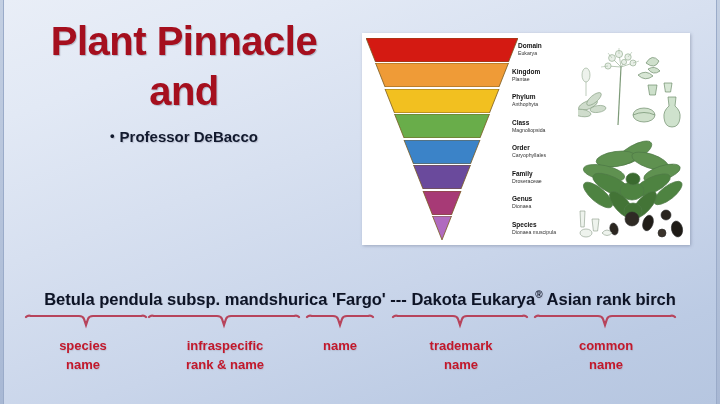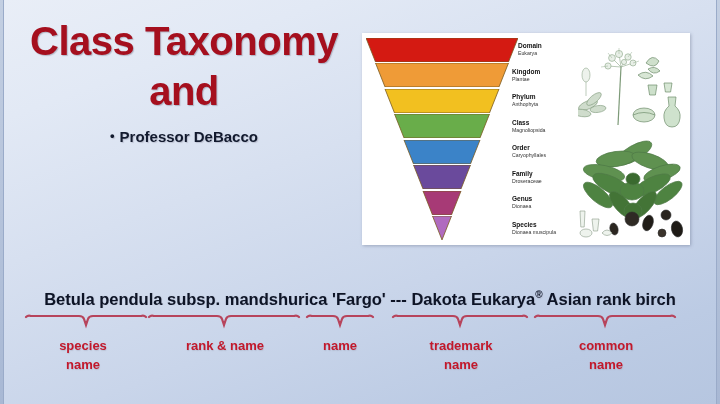--- a/index.html
+++ b/index.html
@@ -185,21 +185,21 @@
 </style>
 </head>
 <body>
 
 <div id="slide">
 
   <div id="edge-left"></div>
   <div id="edge-right"></div>
 
   <div id="title-block">
-    <div class="title-line">Class Taxonomy</div>
+    <div class="title-line">Plant Pinnacle</div>
     <div class="title-line">and</div>
 
     <div id="subtitle-row">
       <span id="subtitle-bullet">•</span><span>Professor DeBacco</span>
     </div>
   </div>
 
   <div id="image-panel">
 
     <div id="pyramid">
@@ -391,20 +391,21 @@
       </g>
     </svg>
   </div>
 
   <div id="bracket-labels">
       <div class="bracket-label" style="left: 26px; width: 114px;">
         <span>species</span>
         <span>name</span>
       </div>
       <div class="bracket-label" style="left: 149px; width: 152px;">
+        <span>infraspecific</span>
         <span>rank &amp; name</span>
       </div>
       <div class="bracket-label" style="left: 307px; width: 66px;">
         <span>name</span>
       </div>
       <div class="bracket-label" style="left: 393px; width: 136px;">
         <span>trademark</span>
         <span>name</span>
       </div>
       <div class="bracket-label" style="left: 535px; width: 142px;">

